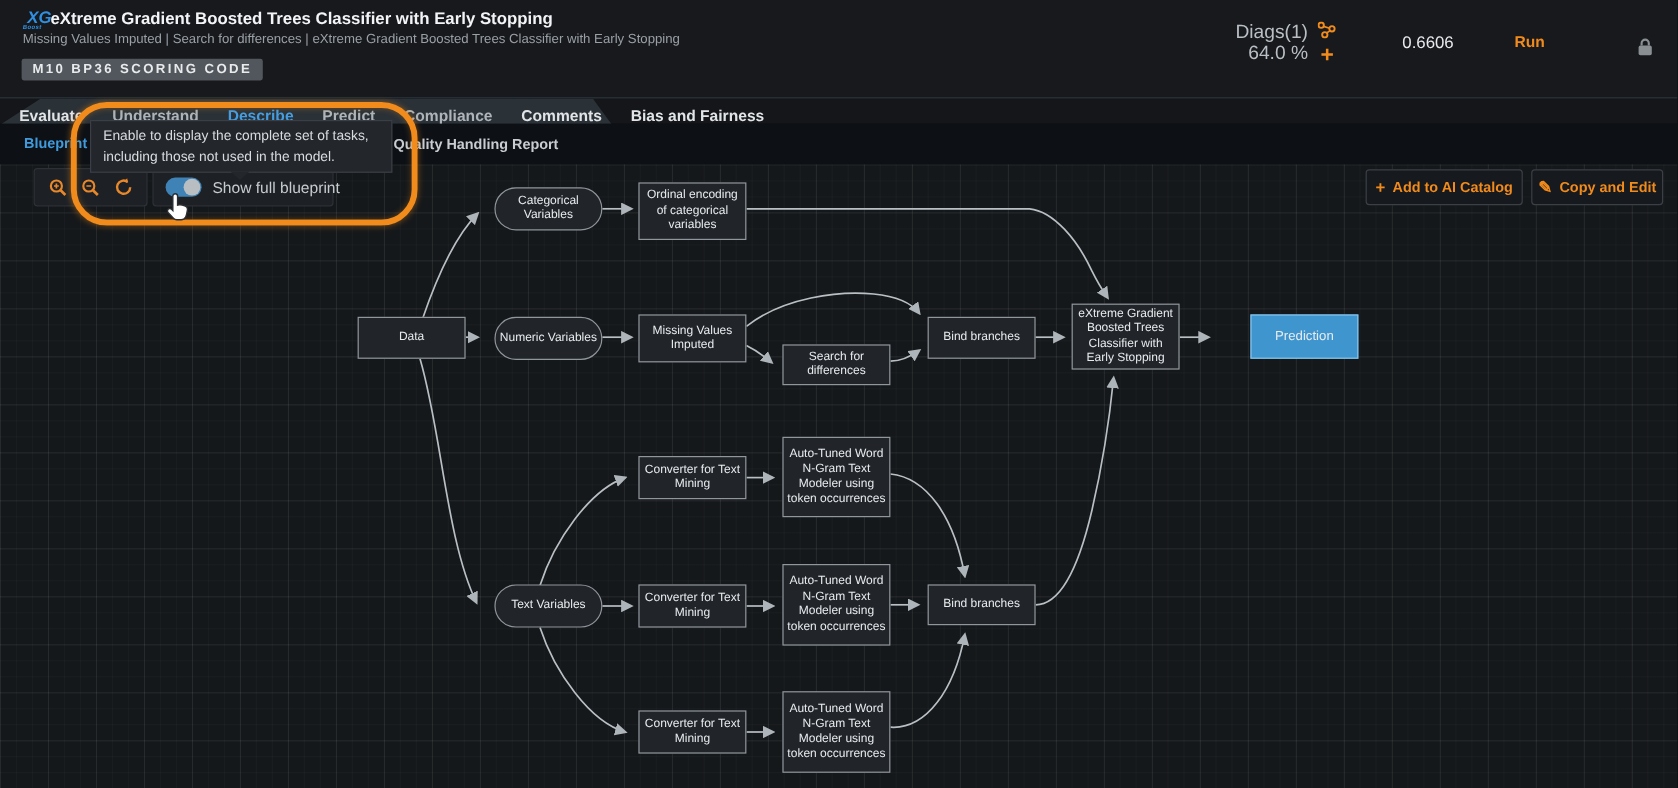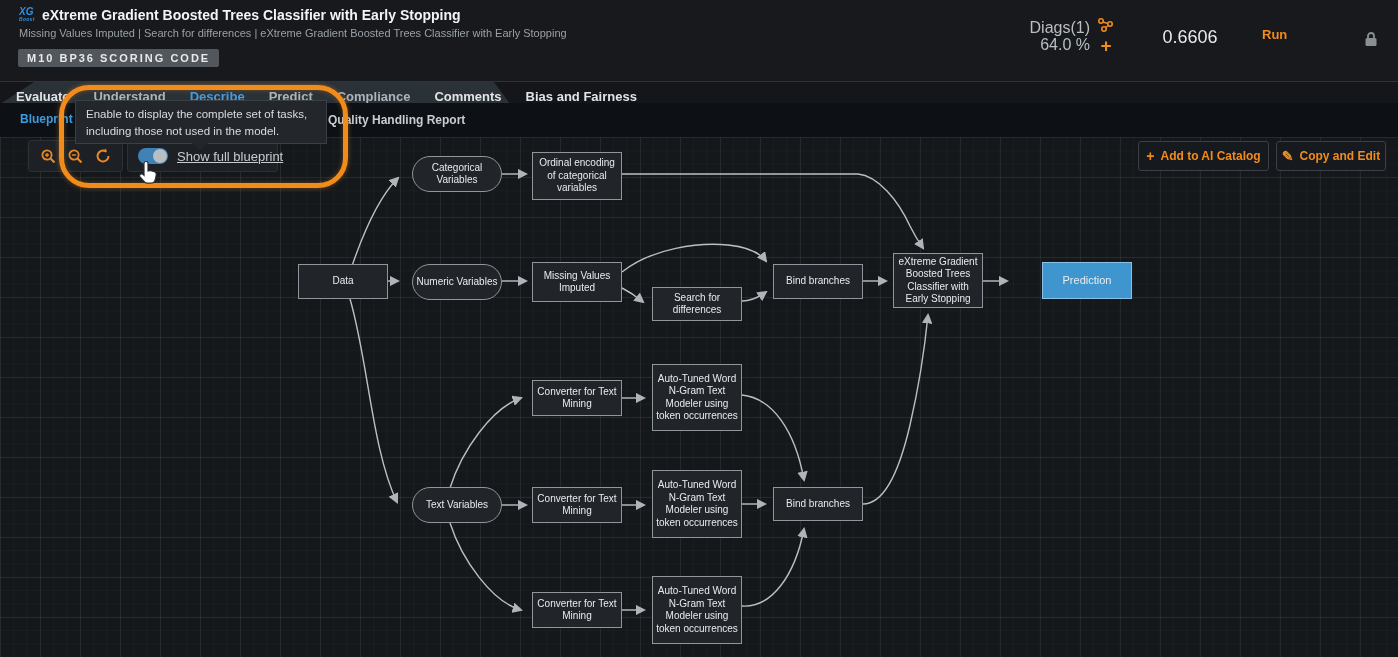--- a/index.html
+++ b/index.html
@@ -3,30 +3,30 @@
 <meta charset="utf-8">
 <style>
   * { box-sizing: border-box; }
   html,body { margin:0; padding:0; background:#0e1114; }
   body { width:1398px; height:657px; overflow:hidden; position:relative;
          font-family:"Liberation Sans", sans-serif; -webkit-font-smoothing:antialiased; }
 
   
   .header { position:absolute; left:0; top:0; width:1398px; height:81px; background:#17191d; }
   .logo { position:absolute; left:19px; top:7px; width:24px; color:#2f8fe0; font-weight:bold; font-style:italic; line-height:1; }
-  .logo .lg1 { font-size:10px; display:block; }
+  .logo .lg1 { font-size:14px; display:block;text-align:right; }
   .logo .lg2 { font-size:5px; display:block; letter-spacing:.3px; }
   .title { position:absolute; left:42px; top:7px; font-size:14px; font-weight:bold; color:#f2f4f6; }
   .subtitle { position:absolute; left:19px; top:27px; font-size:11px; color:#9aa0a6; }
   .badge { position:absolute; left:18px; top:49px; background:#51575d; color:#e8eaec;
            font-size:11px; font-weight:bold; letter-spacing:2px; padding:3px 9px; border-radius:2px; }
   .diags-col { position:absolute; left:1020px; top:19px; width:70px; text-align:right; color:#b9bfc4; font-size:16px; line-height:17px; }
   .diags-icons { position:absolute; left:1096px; top:18px; width:20px; text-align:center; }
   .plus-icon { color:#f18b1c; font-size:19px; font-weight:bold; line-height:16px; display:block; margin-top:2px; }
-  .metric { position:absolute; left:1160px; top:27px; width:60px; text-align:center; color:#e8eaec; font-size:18px; }
+  .metric { position:absolute; left:1160px; top:27px; width:60px; text-align:center; color:#e8eaec; font-size:14px; }
   .run { position:absolute; left:1262px; top:27px; color:#f18b1c; font-size:13px; font-weight:bold; cursor:pointer; }
   .lock { position:absolute; left:1364px; top:31px; }
 
   
   .tabrow { position:absolute; left:0; top:81px; width:1398px; height:22px; background:#141619; border-top:1px solid #2b363c; }
   .tabband { position:absolute; left:0; top:0; width:520px; height:22px; background:#2a3137;
              clip-path:polygon(34px 0, 494px 0, 510px 100%, 0 100%); }
   .tabs { position:absolute; left:16px; top:0; height:22px; display:flex; gap:24px; align-items:flex-end; }
   .tab { font-size:13px; font-weight:bold; color:#aeb4b9; white-space:nowrap; cursor:pointer; }
   .tab.bright { color:#e2e5e8; }
@@ -54,21 +54,21 @@
   .node.stadium { border-radius:18px; }
   .node.blue { background:#3f96cf; border-color:#8ac2e6; font-size:11px; }
 
   
   .toolbox { position:absolute; left:28px; top:140px; width:95px; height:32px; background:#1d2126;
              border:1px solid #2c3136; border-radius:3px; display:flex; align-items:center; justify-content:space-around; padding:0 6px; }
   .togglebox { position:absolute; left:127px; top:140px; width:151px; height:32px; background:#1d2126;
                border:1px solid #2c3136; border-radius:3px; display:flex; align-items:center; gap:9px; padding:0 10px; }
   .toggle { width:30px; height:16px; border-radius:8px; background:#3f82b5; position:relative; cursor:pointer; flex:none; }
   .toggle .knob { position:absolute; right:1px; top:1px; width:14px; height:14px; border-radius:50%; background:#b9bec3; }
-  .toggle-label { font-size:13px; color:#c6cbcf; white-space:nowrap;text-decoration:underline; }
+  .toggle-label { font-size:13px; color:#c6cbcf; white-space:nowrap; }
 
   
   .action-btn { position:absolute; top:141px; height:30px; background:#16191d; border:1px solid #3a4046;
                 border-radius:3px; color:#f18b1c; font-size:12px; font-weight:bold;
                 display:flex; align-items:center; justify-content:center; gap:6px; cursor:pointer; }
   .btn-catalog { left:1138px; width:131px; }
   .btn-copy { left:1276px; width:110px; }
   .btn-glyph { font-size:14px; line-height:1; }
 
   

